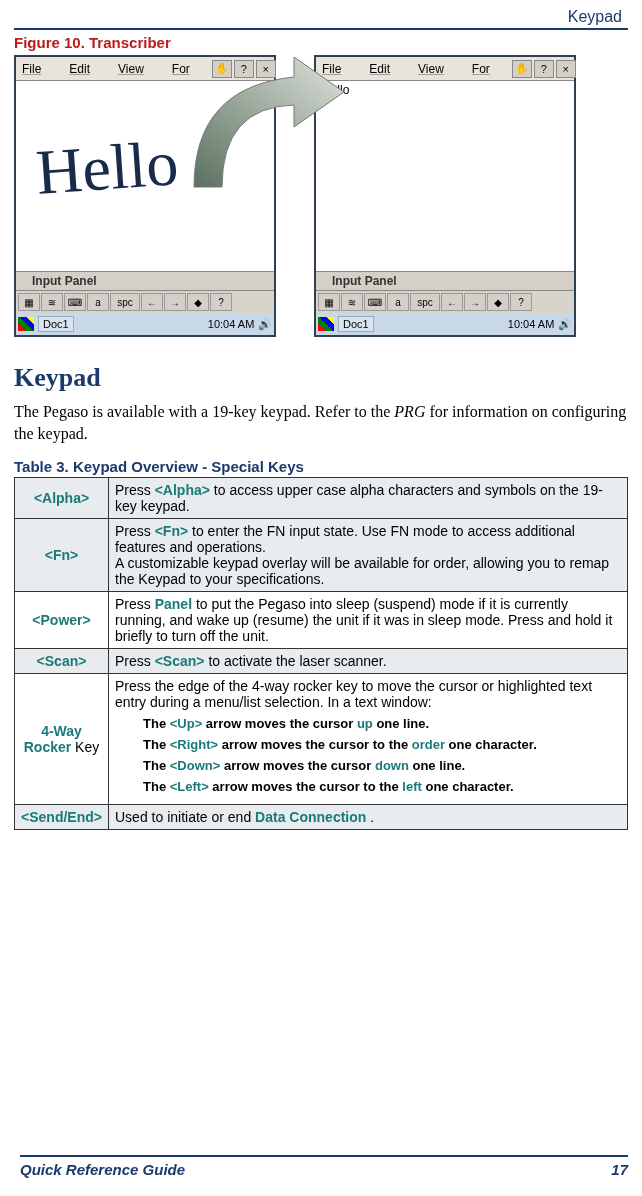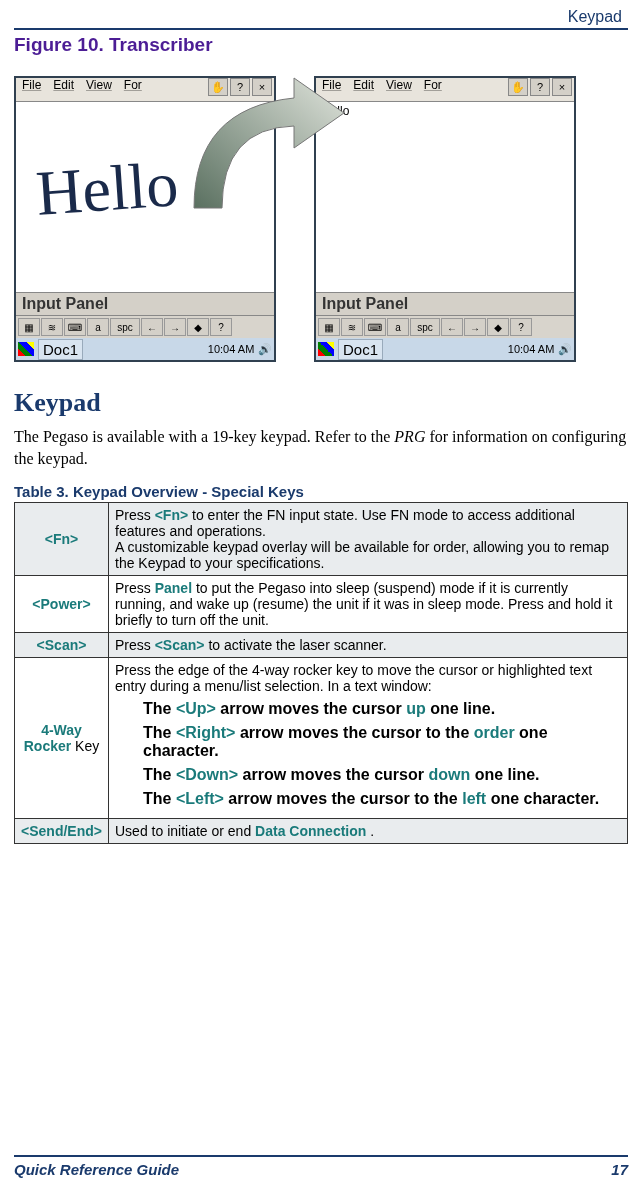--- a/index.html
+++ b/index.html
@@ -22,45 +22,45 @@
     padding-bottom: 2px;
   }
   .hr-top {
     border: none;
     border-top: 2px solid #1a3a6c;
     margin-bottom: 4px;
   }
   .figure-caption {
     font-family: Verdana, Arial, sans-serif;
     font-weight: bold;
-    color: #4c1d95;
-    font-size: 19px;
-    margin-bottom: 20px;
+    color: #b91c1c;
+    font-size: 15px;
+    margin-bottom: 4px;
   }
   .figure-area {
     display: flex;
     gap: 38px;
     margin-bottom: 26px;
     position: relative;
   }
   .transcriber-window {
     width: 262px;
     background: #d4d0c8;
     border: 2px solid #304050;
     display: flex;
     flex-direction: column;
   }
   .tw-menubar {
     display: flex;
-    align-items: flex-start;
+    align-items: center;
     height: 24px;
     background: #e8e4dc;
     border-bottom: 1px solid #888;
     font-size: 12px;
-    gap: 0;
+    gap: 16px;
   }
   .tw-menubar span {
     padding: 0 6px;
     text-decoration: underline;
     text-decoration-color: rgba(0,0,0,0.3);
   }
   .tw-menubar .menu-icons {
     margin-left: auto;
     display: flex;
     gap: 2px;
@@ -76,22 +76,22 @@
   .tw-canvas {
     flex: 1;
     background: #fff;
     position: relative;
     min-height: 190px;
   }
   .tw-input-label {
     background: #d4d0c8;
     border-top: 1px solid #888;
     border-bottom: 1px solid #888;
-    padding: 2px 6px;
-    font-size: 16px;
+    padding: 2px 16px;
+    font-size: 12px;
     font-weight: bold;
     color: #333;
   }
   .tw-toolbar {
     display: flex;
     align-items: center;
     height: 22px;
     background: #d8d4cc;
     gap: 1px;
     padding: 0 2px;
@@ -113,21 +113,21 @@
     padding: 0 2px;
   }
   .start-flag {
     width: 16px; height: 14px;
     background: linear-gradient(45deg, red 25%, green 25% 50%, blue 50% 75%, yellow 75%);
   }
   .taskbar-btn {
     background: #d8e4f0;
     border: 1px solid #9ab;
     padding: 1px 4px;
-    font-size: 15px;
+    font-size: 11px;
   }
   .arrow-overlay {
     position: absolute;
     left: 170px;
     top: -8px;
     width: 190px;
     height: 150px;
     pointer-events: none;
   }
   .section-title {
@@ -171,25 +171,25 @@
     vertical-align: middle;
   }
   .keyname-cell {
     text-align: center;
     white-space: normal;
     width: 94px;
   }
   .row-shade { background: #e9ecee; }
   .c-teal { color: #1a7a7a; font-weight: bold; }
   .indent-list { padding-left: 28px; margin-top: 6px; }
-  .indent-list div { margin-bottom: 6px; font-weight: bold; font-size: 16px; }
+  .indent-list div { margin-bottom: 6px; font-weight: bold; font-size: 13px; }
   .footer {
     position: absolute;
     bottom: 18px;
-    left: 14px;
+    left: 20px;
     right: 14px;
     margin-top: 39px;
   }
   .hr-bottom {
     border: none;
     border-top: 2px solid #1a3a6c;
     margin-bottom: 4px;
   }
   .footer-row {
     display: flex;
@@ -313,20 +313,26 @@
 <div class="section-title">Keypad</div>
 <p class="body-text">
   <span>The Pegaso is available with a 19-key keypad. Refer to the </span><em>PRG</em><span> for information on configuring the keypad.</span>
 </p>
 
 <div class="table-caption">Table 3. Keypad Overview - Special Keys</div>
 
 <table class="keypad-table">
   <tbody>
 
+  <tr class="row-shade">
+    <td class="keyname-cell c-teal">&lt;Alpha&gt;</td>
+    <td>
+      <span>Press </span><span class="c-teal">&lt;Alpha&gt;</span><span> to access upper case alpha characters and symbols on the 19-key keypad.</span>
+    </td>
+  </tr>
 
 
   <tr class="row-shade">
     <td class="keyname-cell c-teal">&lt;Fn&gt;</td>
     <td>
       <span>Press </span><span class="c-teal">&lt;Fn&gt;</span><span> to enter the FN input state. Use FN mode to access additional features and operations.</span><br>
       <span>A customizable keypad overlay will be available for order, allowing you to remap the Keypad to your specifications.</span>
     </td>
   </tr>
 

